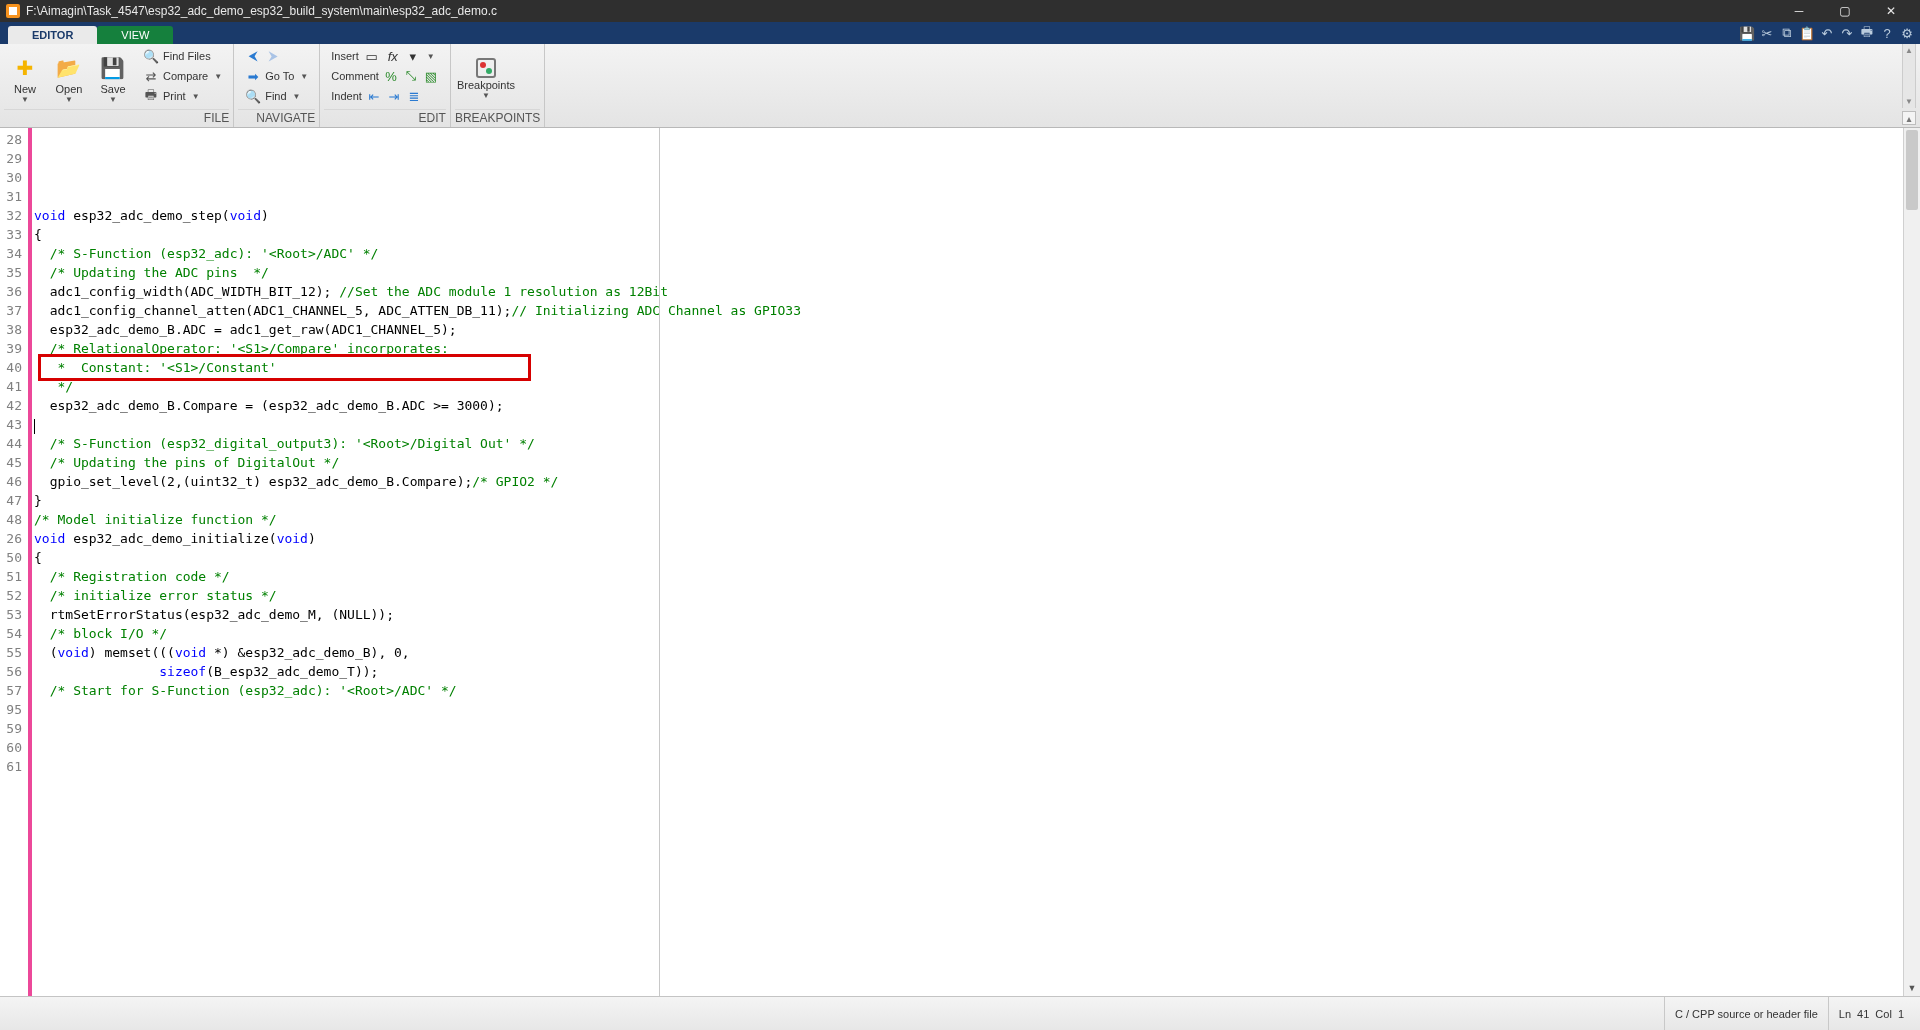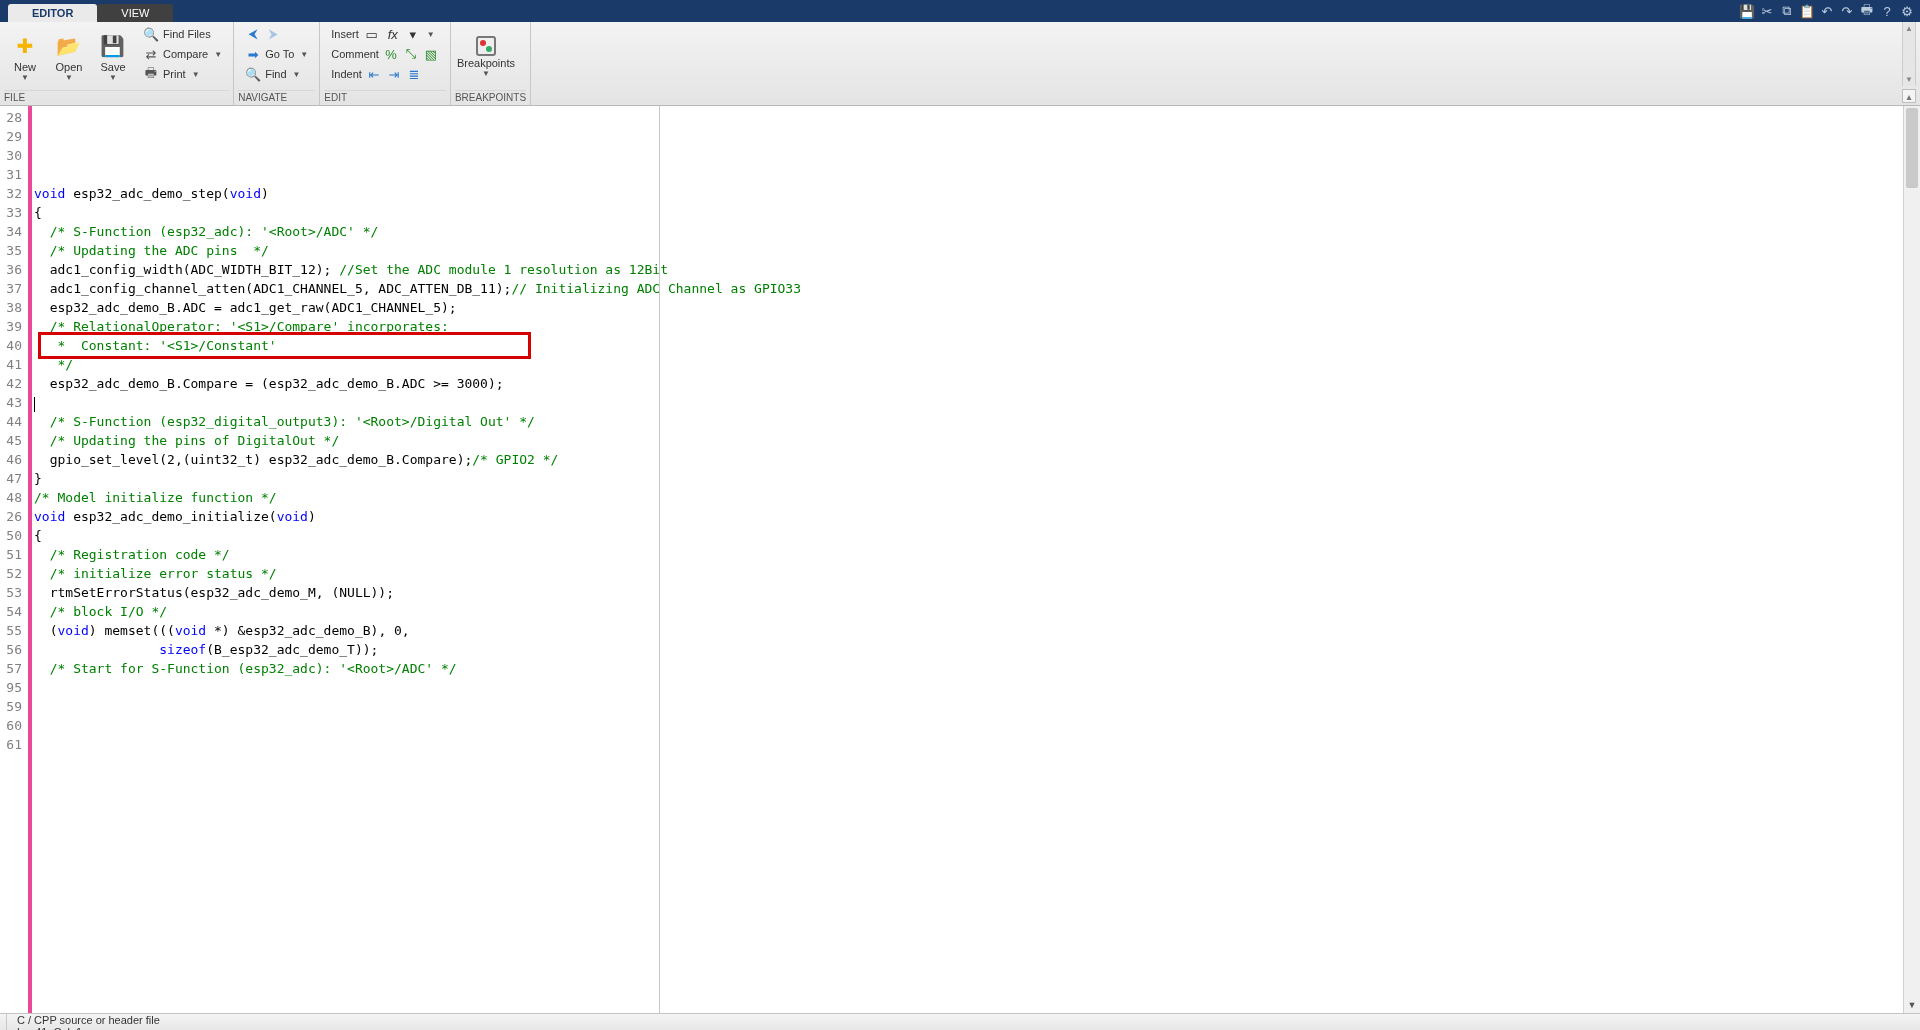--- a/index.html
+++ b/index.html
@@ -11,29 +11,29 @@
   .titlebar .title-icon { width: 14px; height: 14px; margin-right: 6px; background: #f7931e; border-radius: 2px; position: relative; }
   .titlebar .title-icon::after { content:""; position:absolute; inset:3px; background:#fff; }
   .titlebar .title-text { flex: 1; }
   .titlebar .win-btns { display: flex; gap: 0; }
   .titlebar .win-btn { width: 46px; height: 22px; display: flex; align-items: center; justify-content: center; color: #e8e8e8; cursor: default; }
 
   
   .tabrow { height: 22px; background: #1a3a6a; display: flex; align-items: flex-end; padding-left: 8px; position: relative; }
   .tabrow .tab { padding: 3px 24px 3px 24px; font-size: 11px; color: #fff; cursor: default; border-top-left-radius:3px; border-top-right-radius:3px;margin-top:40px;}
   .tabrow .tab.active { background: #eaeaea; color: #1a3a6a; font-weight:600;}
-  .tabrow .tab.inactive { background:#404040; }
+  .tabrow .tab.inactive { background:#15803d; }
   .tabrow .right-icons { position:absolute; right:4px; top:2px; display:flex; gap:2px;}
   .tabrow .ricon { width:18px; height:18px; display:flex; align-items:center; justify-content:center; color:#bcd; font-size:13px; }
 
   
   .ribbon { background: linear-gradient(#f3f3f3,#e4e4e4); border-bottom: 1px solid #b8b8b8; display: flex; align-items: stretch; height: 84px; position: relative; }
   .ribbon-group { display: flex; flex-direction: column; border-right: 1px solid #c7c7c7; padding: 2px 4px 0 4px; }
   .ribbon-group .body { flex: 1; display: flex; align-items: flex-start; gap: 2px; }
-  .ribbon-group .label { text-align: left; font-size: 10px; color: #555; padding: 1px 0 2px 0; border-top:1px solid #d7d7d7;}
+  .ribbon-group .label { text-align: right; font-size: 12px; color: #555; padding: 1px 0 2px 0; border-top:1px solid #d7d7d7;}
   .big-btn { display: flex; flex-direction: column; align-items: center; justify-content: center; width: 42px; height: 62px; border:1px solid transparent; border-radius:3px; padding-top:4px; cursor:default;}
   .big-btn .icn { width: 28px; height: 28px; display:flex; align-items:center; justify-content:center; font-size:20px;}
   .big-btn .txt { font-size: 11px; color:#333; margin-top:2px; line-height:11px; text-align:right;}
   .big-btn .arrow { font-size:8px; color:#555;}
   .small-rows { display:flex; flex-direction:column; gap:0; }
   .small-btn { display:flex; align-items:center; height:20px; padding:0 6px; gap:4px; border:1px solid transparent; border-radius:3px; cursor:default; font-size:11px; color:#333;}
   .small-btn .icn { width:16px; height:16px; display:flex; align-items:center; justify-content:center; font-size:13px;}
   .small-btn .arrow{ font-size:8px; color:#555; margin-left:2px;}
   .ribbon-collapse { position:absolute; right:4px; bottom:2px; width:14px; height:14px; color:#777; font-size:10px; display:flex; align-items:center; justify-content:center; border:1px solid #bdbdbd; background:#f4f4f4;}
   .ribbon-scroll { position:absolute; right:4px; top:0; width:14px; height:64px; background:#e6e6e6; border-left:1px solid #ccc; border-right:1px solid #ccc; display:flex; flex-direction:column; justify-content:space-between; align-items:center; font-size:8px; color:#888; padding:2px 0;}
@@ -46,21 +46,21 @@
   .cm { color:#008000; }
   .highlight-box { position:absolute; border:3px solid #d60000; z-index:1; }
   .split { position:absolute; top:0; bottom:0; width:1px; background:#c8c8c8; left:627px; }
   .cursor-mark { display:inline-block; width:0; height:15px; border-left:1px solid #000; vertical-align:text-bottom; position:relative; top:2px; }
   .vscroll { width:17px; background:#f0f0f0; border-left:1px solid #d0d0d0; position:relative;}
   .vscroll .thumb { position:absolute; left:2px; right:2px; top:2px; height:80px; background:#c9c9c9; border-radius:2px;}
   .vscroll .arr { position:absolute; left:0; right:0; height:17px; display:flex; align-items:center; justify-content:center; color:#555; font-size:9px;}
   .vscroll .arr.bottom{bottom:0;}
 
   
-  .statusbar { height:17px; background: linear-gradient(#f4f4f4,#e7e7e7); border-top:1px solid #c4c4c4; display:flex; font-size:11px; color:#333; padding:0 6px;flex-direction:column;}
+  .statusbar { height:34px; background: linear-gradient(#f4f4f4,#e7e7e7); border-top:1px solid #c4c4c4; display:flex; align-items:center; font-size:11px; color:#333; padding:0 6px;}
   .statusbar .spacer{ flex:1;}
   .statusbar .cell { padding:0 10px; border-left:1px solid #c8c8c8; height:100%; display:flex; align-items:center; gap:6px;}
 
   
   .i-new { color:#f5b400; position:relative; }
   .i-open { color:#d7a85e; }
   .i-save { color:#4a6fae; position:relative;}
   .i-find { color:#555;}
   .i-cmp { color:#555;}
   .i-print{ color:#555;}
@@ -68,20 +68,29 @@
   .i-fwd { color:#a9c3e6;}
   .i-bp  { width:20px; height:20px; border:2px solid #777; border-radius:3px; position:relative; display:inline-block;}
   .i-bp::before{content:""; position:absolute; width:6px; height:6px; background:#d33; border-radius:50%; left:2px; top:2px;}
   .i-bp::after{content:""; position:absolute; width:6px; height:6px; background:#3a6; border-radius:50%; right:2px; bottom:2px;}
 </style>
 </head>
 <body>
 
 <div class="window">
 
+  <div class="titlebar">
+    <span class="title-icon"></span>
+    <span class="title-text">F:\Aimagin\Task_4547\esp32_adc_demo_esp32_build_system\main\esp32_adc_demo.c</span>
+    <div class="win-btns">
+      <div class="win-btn">─</div>
+      <div class="win-btn">▢</div>
+      <div class="win-btn close">✕</div>
+    </div>
+  </div>
 
   <div class="tabrow">
     <div class="tab active">EDITOR</div>
     <div class="tab inactive">VIEW</div>
     <div class="right-icons">
       <span class="ricon">💾</span>
       <span class="ricon">✂</span>
       <span class="ricon">⧉</span>
       <span class="ricon">📋</span>
       <span class="ricon">↶</span>

